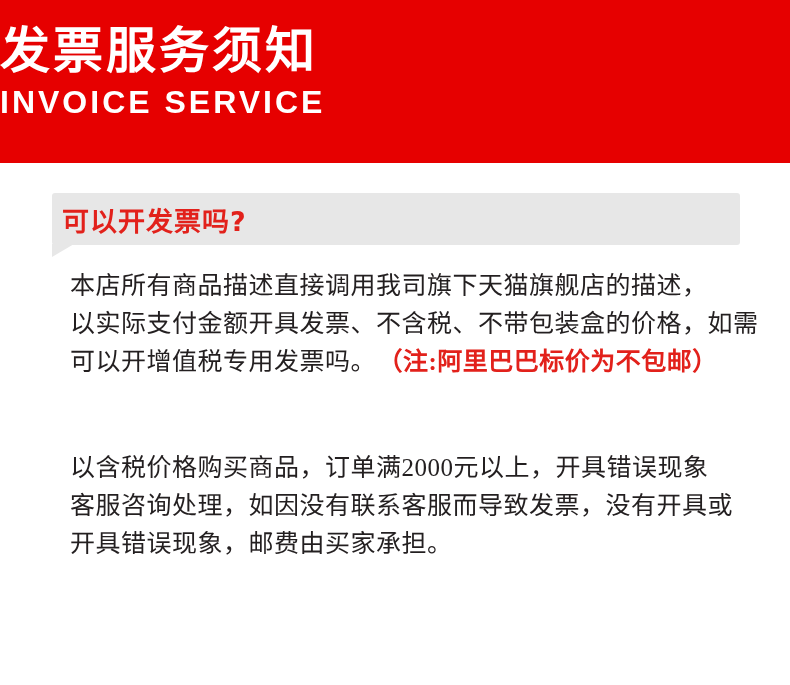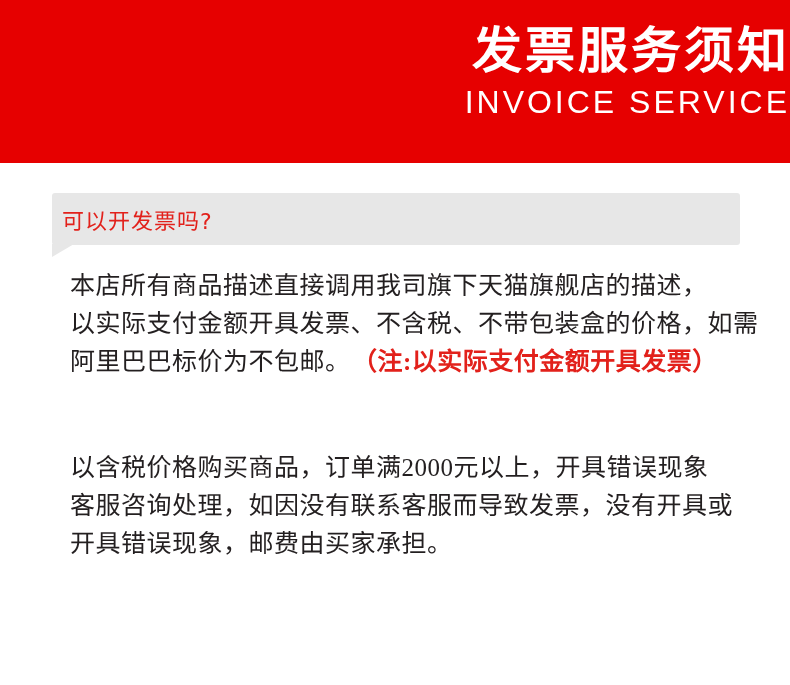--- a/index.html
+++ b/index.html
@@ -19,38 +19,38 @@
   
   .banner {
     position: absolute;
     left: 0;
     top: 0;
     width: 790px;
     height: 163px;
     background: #e60000;
     display: flex;
     flex-direction: column;
-    align-items: flex-end;
+    align-items: flex-start;
     justify-content: flex-start;
     box-sizing: border-box;
     padding-top: 24px;
   }
   .banner-title {
     color: #ffffff;
     font-size: 50px;
     font-weight: bold;
     letter-spacing: 3px;
     line-height: 1.1;
     font-family: "DejaVu Sans", "Liberation Sans", sans-serif;
     white-space: nowrap;
   }
   .banner-subtitle {
     color: #ffffff;
     font-size: 32px;
-    font-weight: 400;
+    font-weight: 700;
     letter-spacing: 3px;
     margin-top: 6px;
     line-height: 1.1;
     white-space: nowrap;
     font-family: "Liberation Sans", "DejaVu Sans", sans-serif;
   }
 
   
   .section {
     position: absolute;
@@ -87,22 +87,22 @@
     border-right: 22px solid transparent;
   }
   .bubble-heading {
     position: absolute;
     left: 10px;
     top: 0;
     height: 52px;
     display: flex;
     align-items: center;
     color: #e2211b;
-    font-size: 22px;
-    font-weight: normal;
+    font-size: 27px;
+    font-weight: bold;
     letter-spacing: 1px;
     white-space: nowrap;
     font-family: "DejaVu Sans", "Liberation Sans", sans-serif;
   }
 
   
   .body-block {
     margin-left: 58px;
     margin-top: 16px;
     width: 700px;
@@ -137,21 +137,21 @@
     <div class="bubble-heading">可以开发票吗?</div>
   </div>
   <div class="body-block">
     <div class="body-line">
       <span>本店所有商品描述直接调用我司旗下天猫旗舰店的描述，</span>
     </div>
     <div class="body-line">
       <span>以实际支付金额开具发票、不含税、不带包装盒的价格，如需</span>
     </div>
     <div class="body-line">
-      <span>阿里巴巴标价为不包邮。</span><span class="note-red">（注:以实际支付金额开具发票）</span>
+      <span>可以开增值税专用发票吗。</span><span class="note-red">（注:阿里巴巴标价为不包邮）</span>
     </div>
   </div>
 </div>
 
 <div class="section" id="section-2">
   <div class="body-block">
     <div class="body-line">
       <span>以含税价格购买商品，订单满2000元以上，开具错误现象</span>
     </div>
     <div class="body-line">

